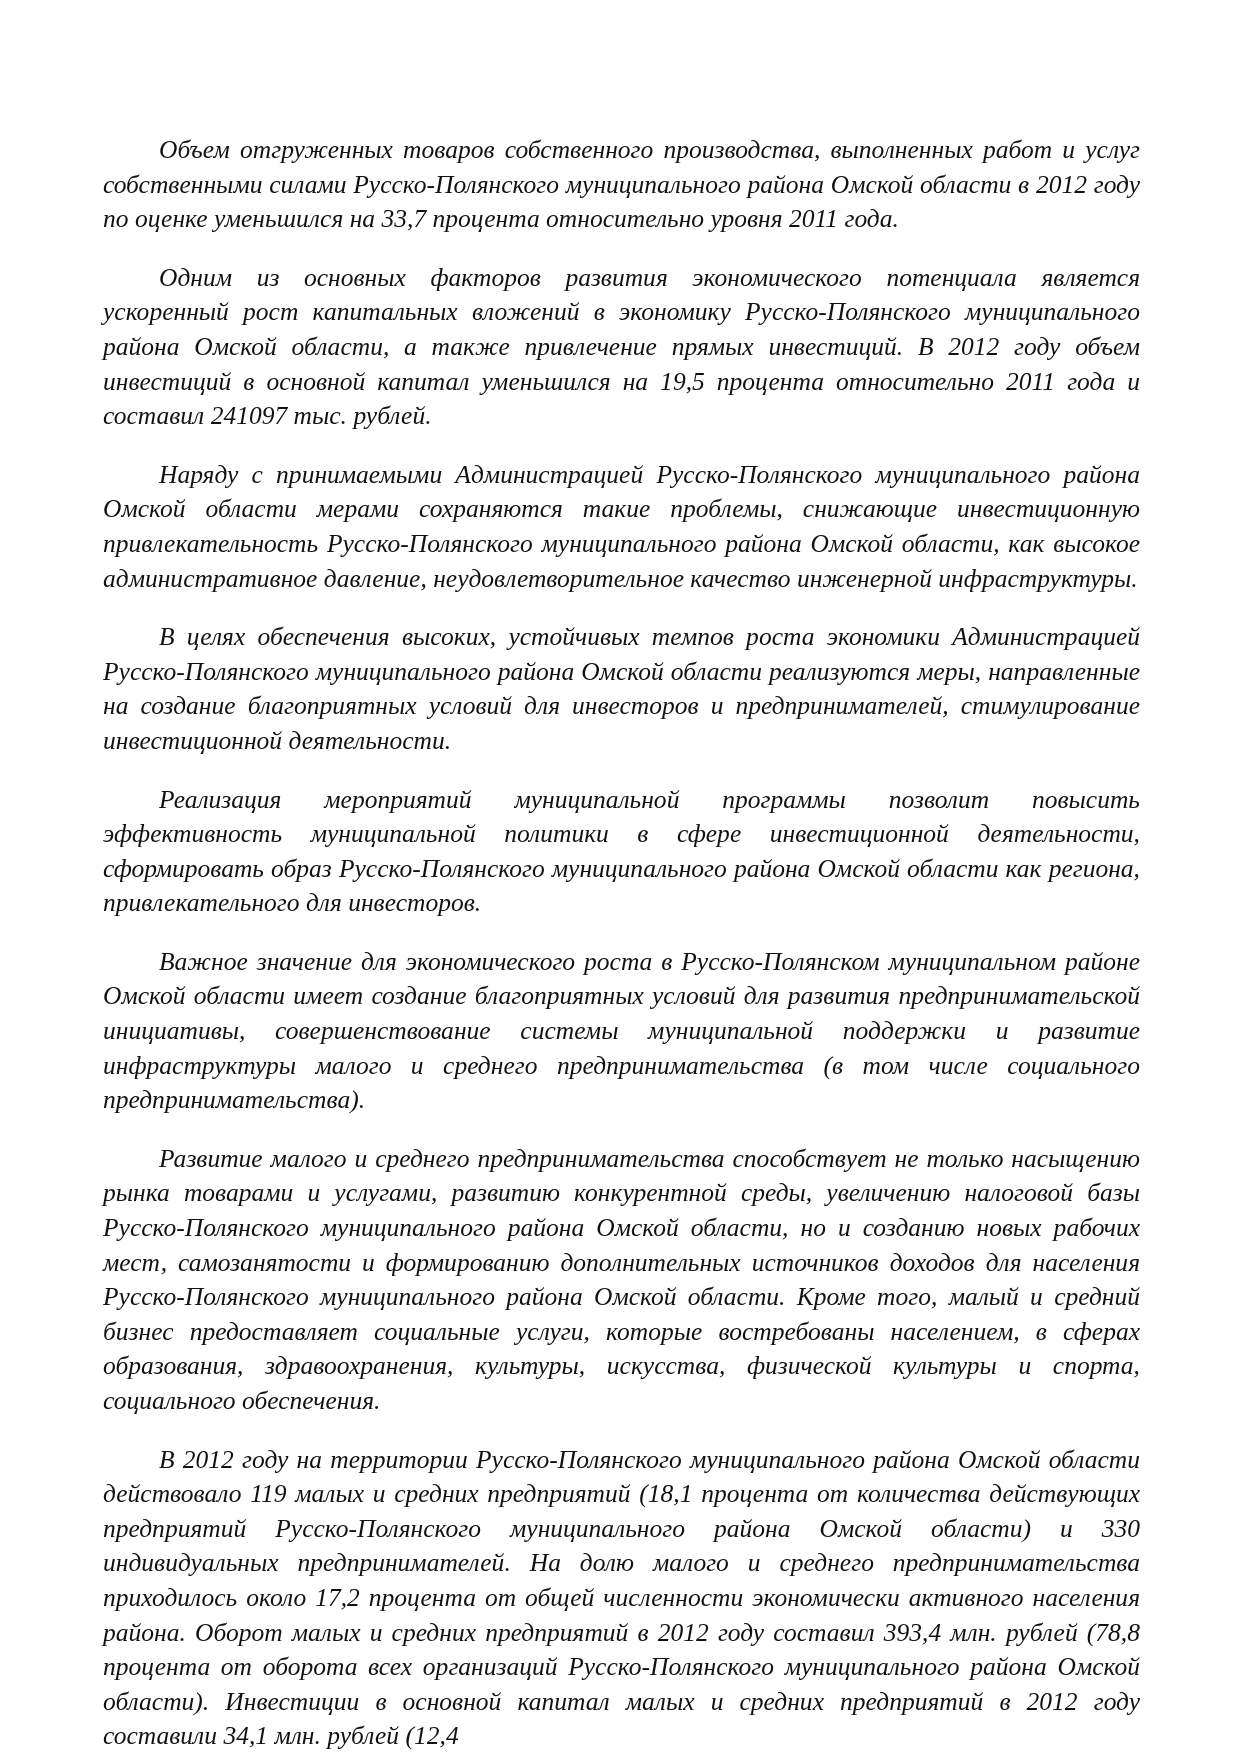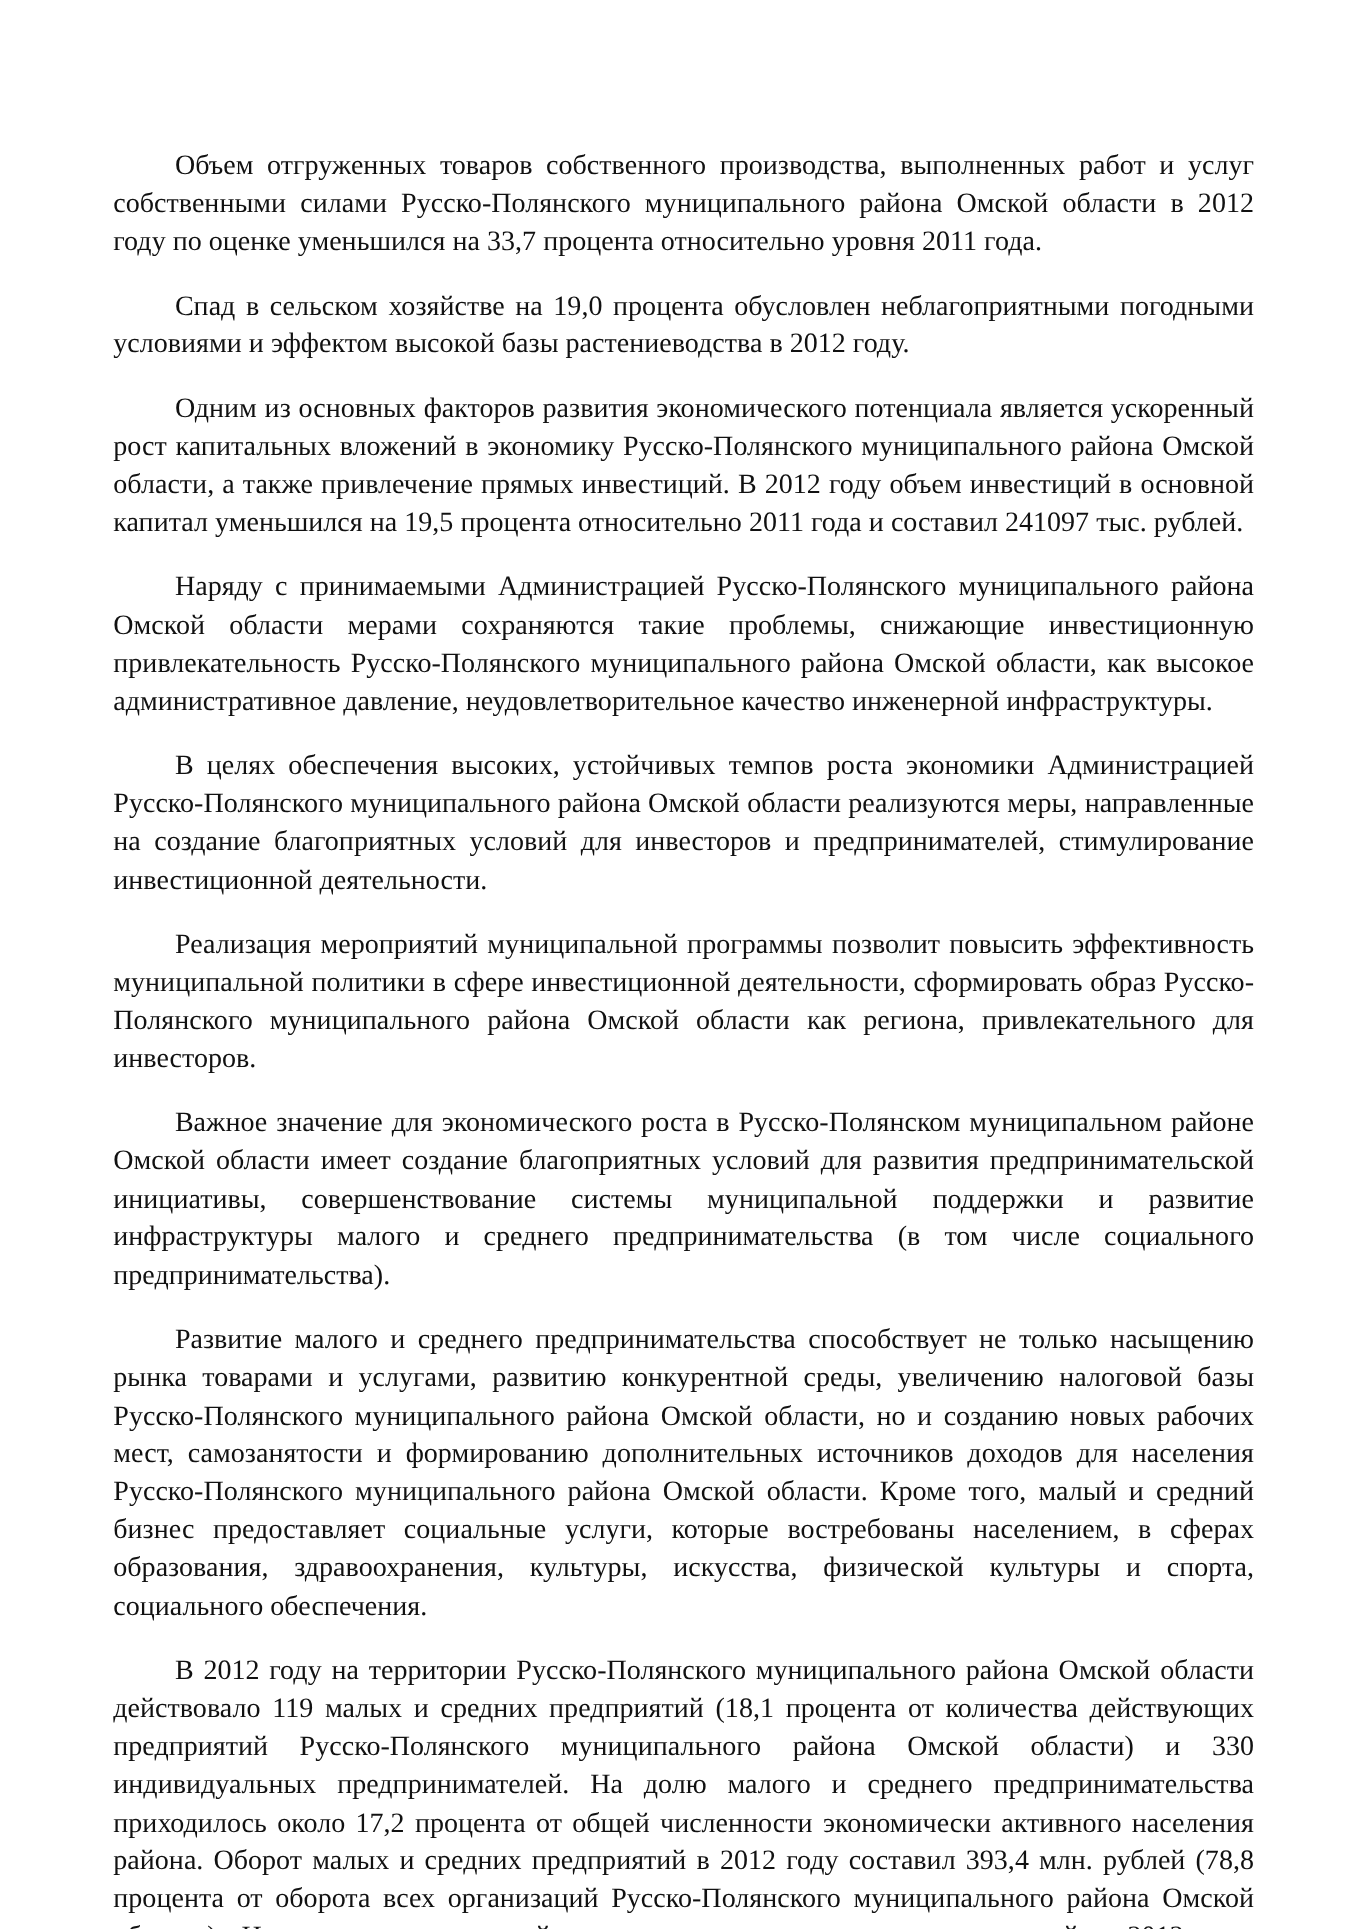--- a/index.html
+++ b/index.html
@@ -34,39 +34,39 @@
     padding: 0;
     text-align: justify;
     text-justify: inter-word;
     text-indent: 56px;
     font-size: 25.5px;
     line-height: 34.6px;
     letter-spacing: 0.01px;
     word-spacing: 0px;
     hyphens: none;
     color: #111111;
+    font-style: italic;
   }
   p.doc-para:last-child {
     margin-bottom: 0;
   }
   
   .page-body {
     text-rendering: optimizeLegibility;
   }
 </style>
 </head>
 <body>
 
 <div class="page">
   <div class="page-body">
 
     <p class="doc-para">Объем отгруженных товаров собственного производства, выполненных работ и услуг собственными силами Русско-Полянского муниципального района Омской области в 2012 году по оценке уменьшился на 33,7 процента относительно уровня 2011 года.</p>
 
 
-    <p class="doc-para">Спад в сельском хозяйстве на 19,0 процента обусловлен неблагоприятными погодными условиями и эффектом высокой базы растениеводства в 2012 году.</p>
 
     <p class="doc-para">Одним из основных факторов развития экономического потенциала является ускоренный рост капитальных вложений в экономику Русско-Полянского муниципального района Омской области, а также привлечение прямых инвестиций. В 2012 году объем инвестиций в основной капитал уменьшился на 19,5 процента относительно 2011 года и составил 241097 тыс. рублей.</p>
 
     <p class="doc-para">Наряду с принимаемыми Администрацией Русско-Полянского муниципального района Омской области мерами сохраняются такие проблемы, снижающие инвестиционную привлекательность Русско-Полянского муниципального района Омской области, как высокое административное давление, неудовлетворительное качество инженерной инфраструктуры.</p>
 
     <p class="doc-para">В целях обеспечения высоких, устойчивых темпов роста экономики Администрацией Русско-Полянского муниципального района Омской области реализуются меры, направленные на создание благоприятных условий для инвесторов и предпринимателей, стимулирование инвестиционной деятельности.</p>
 
     <p class="doc-para">Реализация мероприятий муниципальной программы позволит повысить эффективность муниципальной политики в сфере инвестиционной деятельности, сформировать образ Русско-Полянского муниципального района Омской области как региона, привлекательного для инвесторов.</p>
 
     <p class="doc-para">Важное значение для экономического роста в Русско-Полянском муниципальном районе Омской области имеет создание благоприятных условий для развития предпринимательской инициативы, совершенствование системы муниципальной поддержки и развитие инфраструктуры малого и среднего предпринимательства (в том числе социального предпринимательства).</p>

